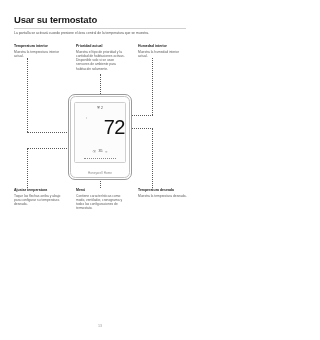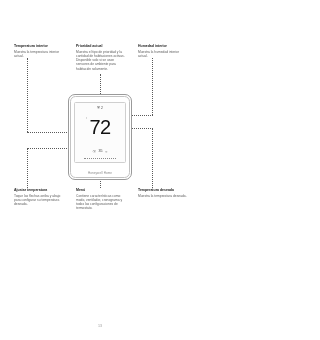--- a/index.html
+++ b/index.html
@@ -93,21 +93,21 @@
     position:absolute; top:3px; left:0; right:0;
     display:flex; align-items:center; justify-content:center; gap:1px;
   }
   .prio-icon {
     font-size:4px; line-height:4px; color:#444;
   }
   .prio-num { font-size:3.4px; color:#444; line-height:4px; }
 
   .screen-temp {
     position:absolute; top:13px; left:0; right:0;
-    text-align:center;
+    text-align:right;
     font-size:20px; line-height:22px; font-weight:300;
     color:#111; letter-spacing:-0.5px;
   }
   .screen-sup {
     position:absolute; left:11px; top:15px;
     font-size:3px; color:#666; line-height:3px;
   }
   .screen-bottom {
     position:absolute; bottom:8px; left:0; right:0;
     display:flex; align-items:center; justify-content:center; gap:2.5px;
@@ -128,20 +128,25 @@
   .footer {
     position:absolute; left:0; right:0; bottom:12px;
     text-align:center; font-size:3.6px; color:#9a9a9a;
   }
 </style>
 </head>
 <body>
 
 <div class="page">
 
+  <div class="header">
+    <div class="page-title">Usar su termostato</div>
+    <div class="title-rule"></div>
+    <div class="page-intro">La pantalla se activará cuando presione el área central de la temperatura que se muestra.</div>
+  </div>
 
   <div class="leader leader-v ld-top-left-v"></div>
   <div class="leader leader-h ld-left-h"></div>
   <div class="leader leader-v ld-top-ctr-v"></div>
   <div class="leader leader-v ld-top-right-v"></div>
   <div class="leader leader-h ld-top-right-h"></div>
 
   <div class="leader leader-h ld-bot-left-h"></div>
   <div class="leader leader-v ld-bot-left-v"></div>
   <div class="leader leader-v ld-bot-ctr-v"></div>

